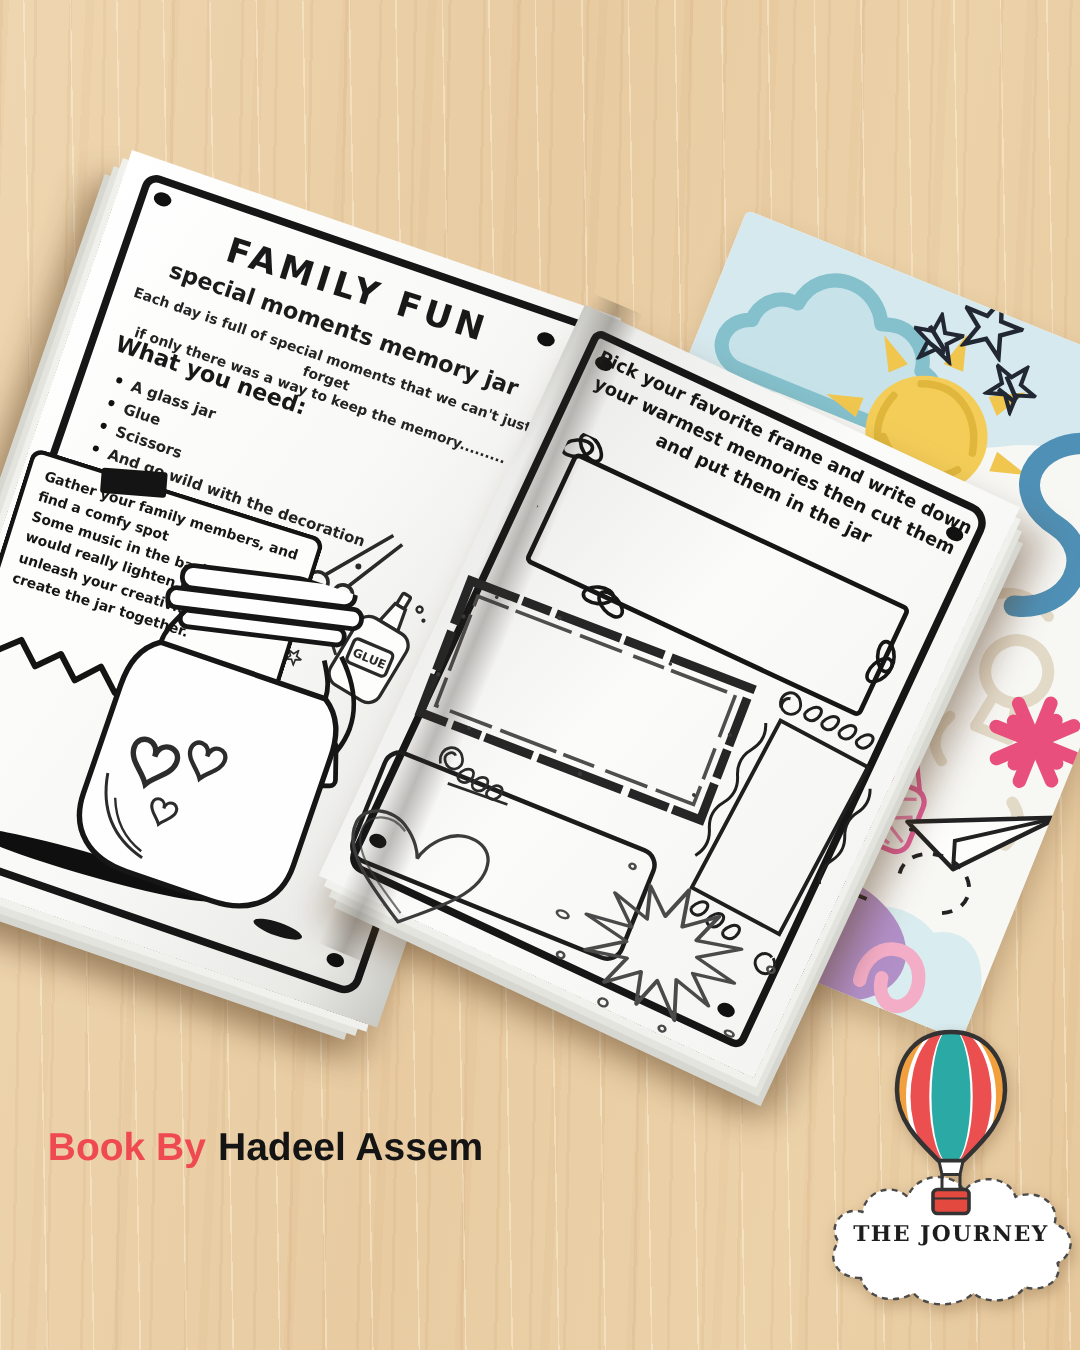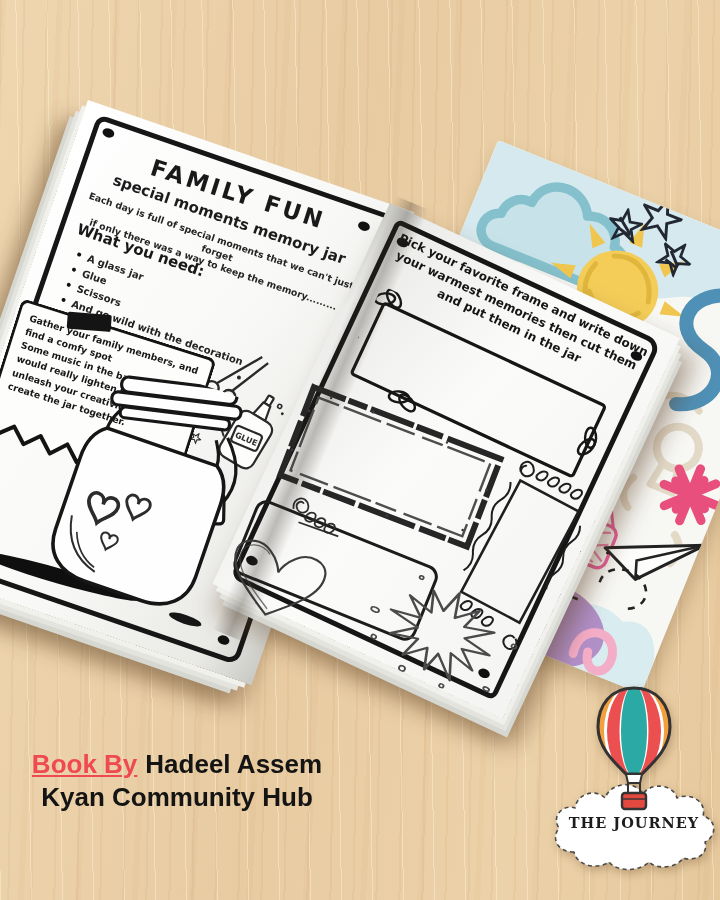--- a/index.html
+++ b/index.html
@@ -57,21 +57,21 @@
     color:#161616;line-height:1.52;}
   .bubble-zig{position:absolute;left:-4px;bottom:-15px;}
 
   .rp-title{left:14px;top:19px;width:292px;text-align:center;font-size:12px;font-weight:bold;
     color:#151515;line-height:1.42;}
 
   
   .credit{left:22px;top:748px;width:310px;text-align:center;
     font-family:"Liberation Sans",sans-serif;font-weight:bold;font-size:26px;color:#141414;
     line-height:1.28;}
-  .credit .red{color:#ef4a51;margin-right:8px;text-decoration:underline;}
+  .credit .red{color:#ef4a51;margin-right:8px;}
 
   
   .logo{left:545px;top:688px;width:178px;height:178px;
     filter:drop-shadow(2px 4px 5px rgba(115,80,45,.35));}
   .logo-text{position:absolute;left:0;top:126px;width:100%;text-align:center;
     font-family:"DejaVu Serif",serif;font-weight:bold;font-size:14.5px;letter-spacing:1px;color:#1d1d1d;}
   svg{display:block;}
 </style>
 </head>
 <body>
@@ -330,21 +330,20 @@
           <circle cx="150" cy="40" r="2.4"></circle>
         <circle cx="40" cy="12" r="2"></circle>
       </g>
     </svg>
   </div>
 
   <div class="abs" style="left:396px;top:196px;width:36px;height:470px;transform:rotate(23deg);transform-origin:0 0;background:linear-gradient(90deg,rgba(45,40,35,0) 0%,rgba(55,48,40,0.30) 48%,rgba(45,40,35,0) 100%)"></div>
 
   <div class="abs credit">
     <div><span class="red">Book By</span><span>Hadeel Assem</span></div>
-    <div>Kyan Community Hub</div>
   </div>
 
   <div class="abs logo">
     <svg class="abs" style="left:2px;top:84px" width="174" height="100" viewBox="0 0 170 100">
       <path d="M25,80 C8,80 2,66 10,56 C2,44 14,32 26,36 C28,22 46,16 56,26 C62,10 86,8 94,22 C102,10 124,12 128,26 C142,20 158,30 154,44 C168,48 168,64 156,70 C160,82 146,90 134,86 C128,96 108,98 100,90 C90,100 68,100 60,90 C48,98 28,94 25,80 Z" fill="#ffffff" stroke="#4a4a4a" stroke-width="1.6" stroke-dasharray="4 3.5" stroke-linejoin="round"></path>
     </svg>
     <svg class="abs" style="left:44px;top:-4px" width="90" height="128" viewBox="0 0 90 128">
       <defs>
         <clipPath id="envClip">
             <path d="M45,4 C22,4 9,21 9,43 C9,64 26,79 37,90 L53,90 C64,79 81,64 81,43 C81,21 68,4 45,4 Z"></path>

